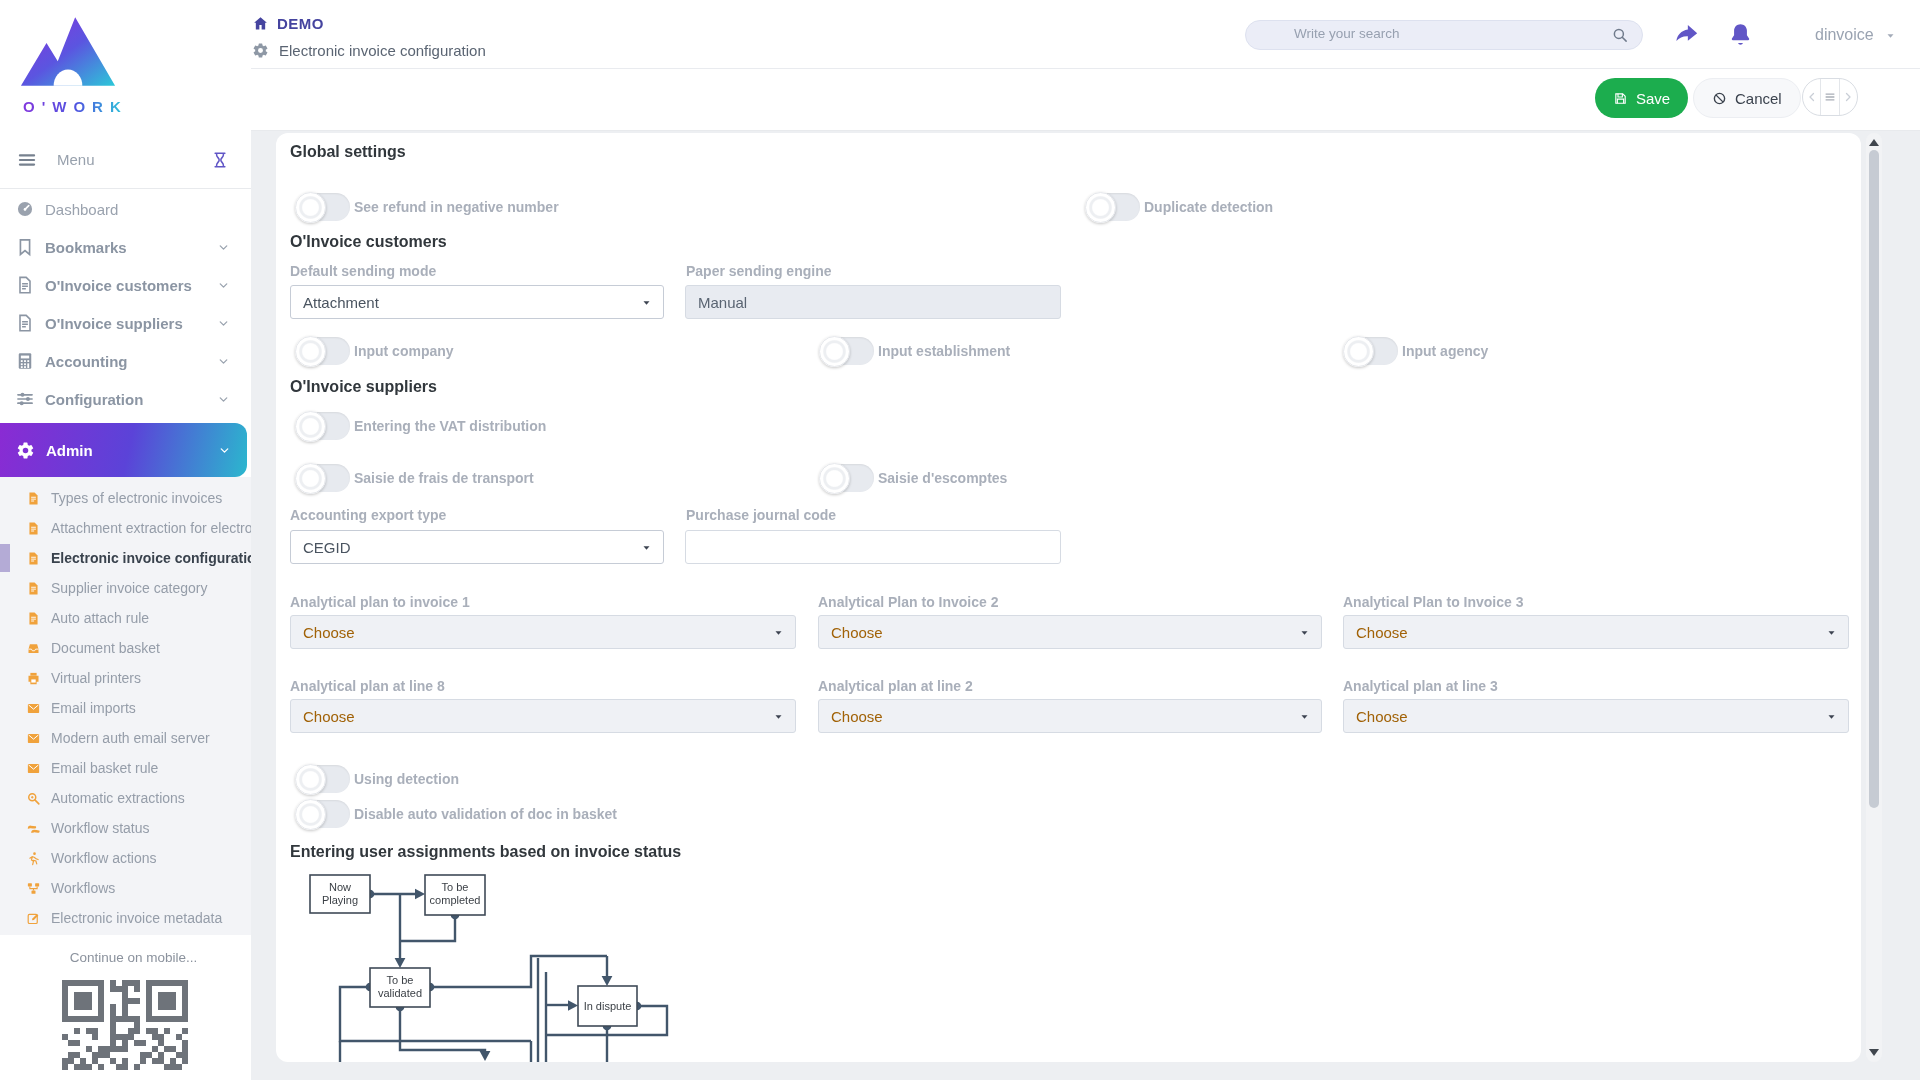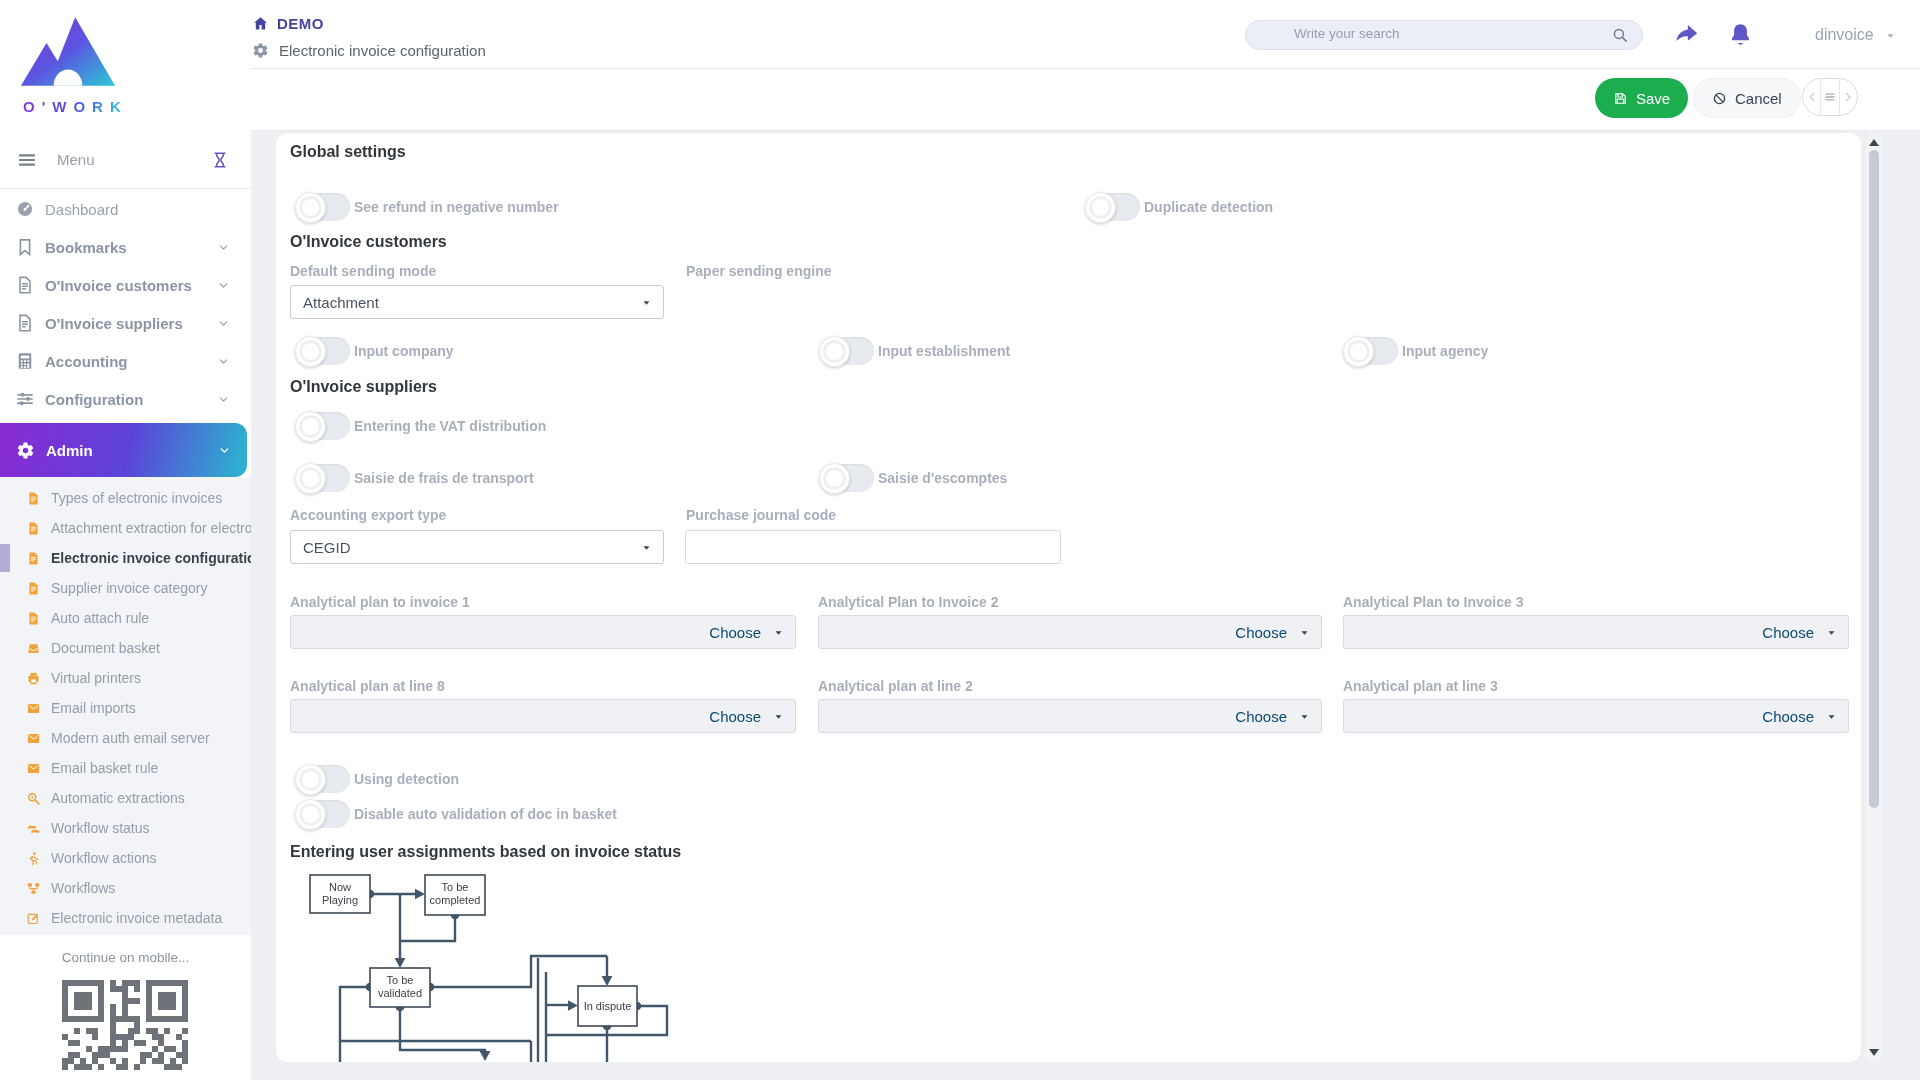--- a/index.html
+++ b/index.html
@@ -68,21 +68,21 @@
 
   .submenu { left:0; top:477px; width:251px; height:458px; background:#f3f4f7; padding-top:6px; }
   .sub-row { height:30px; display:flex; align-items:center; position:relative; cursor:pointer;
              font-size:14px; color:#959da9; white-space:nowrap; overflow:hidden; }
   .sub-row .sicon { width:15px; height:15px; margin-left:26px; flex:0 0 auto; color:var(--icon-orange,#f0a23c); }
   .sub-row .slabel { margin-left:10px; }
   .sub-row.active { font-weight:700; color:#39424d; }
   .sub-row.active::before { content:''; position:absolute; left:0; top:1px; bottom:1px; width:10px;
              background:var(--active-bar,#b4abd6); }
 
-  .mobile-hint { left:0; top:950px; width:251px; text-align:center; font-size:13.5px; color:#8b929d; }
+  .mobile-hint { left:8px; top:950px; width:251px; text-align:center; font-size:13.5px; color:#8b929d; }
   .qr-wrap { left:62px; top:980px; width:126px; height:90px; }
 
   
   .logo { left:16px; top:4px; width:110px; }
   .logo .brand-text { margin-top:2px; text-align:center; font-size:15px; font-weight:700; letter-spacing:7px;
         padding-left:7px; background:linear-gradient(90deg,#8833dd,#4f55e0 55%,#2cc8d8);
         -webkit-background-clip:text; background-clip:text; color:transparent; }
 
   
   .card { left:276px; top:133px; width:1585px; height:929px; background:#fff; border-radius:12px; overflow:hidden; }
@@ -93,21 +93,21 @@
   .toggle { width:54px; height:28px; border-radius:14px; background:#e7eaef;
             box-shadow:inset 0 1px 2px rgba(0,0,0,.07); position:relative; cursor:pointer; flex:0 0 auto; }
   .toggle::after { content:''; position:absolute; left:-1px; top:-1px; width:29px; height:29px; border-radius:50%;
             background:radial-gradient(circle at 50% 50%, #ffffff 0 38%, #edeff2 44% 52%, #ffffff 58% 100%);
             border:1px solid #e6e8ec; box-shadow:0 1px 3px rgba(0,0,0,.22); }
   .tlabel { font-size:14px; font-weight:700; color:#a9afba; white-space:nowrap; }
 
   .select { position:absolute; height:34px; border:1px solid #c6ccd6; border-radius:3px; background:#fff;
             display:flex; align-items:center; padding:0 34px 0 12px; font-size:15px; color:#4a5460; cursor:pointer; }
   .select .sel-caret { position:absolute; right:10px; top:10px; width:13px; height:13px; color:#3c4350; }
-  .select.disabled { background:#eff1f5; border-color:#d6dbe3; color:#0c4a6e;justify-content:flex-end; }
+  .select.disabled { background:#eff1f5; border-color:#d6dbe3; color:#a16207; }
   .field { position:absolute; height:34px; border:1px solid #d6dbe3; border-radius:3px; background:#fff;
            padding:0 12px; font-size:15px; color:#5a6472; font-family:inherit; outline:none; }
   .field.disabled { background:#e8ebf1; }
 
   .flow { position:absolute; left:24px; top:737px; width:380px; height:192px; }
   .flow text { font-size:11px; fill:#3a3f45; font-family:"Liberation Sans",sans-serif; }
 
   
   .vscroll { left:1866px; top:133px; width:16px; height:929px; background:#f2f3f5; border-radius:8px; }
   .sb-up, .sb-down { position:absolute; left:3px; width:0; height:0; cursor:pointer;
@@ -647,20 +647,21 @@
     <div class="flabel" style="left:14px;top:130px">Default sending mode</div>
     <div class="flabel" style="left:410px;top:130px">Paper sending engine</div>
     <div class="select" style="left:14px;top:152px;width:374px">
       <span>Attachment</span>
       <span class="sel-caret">
           <svg viewBox="0 0 24 24">
             <path d="M6.5 9.5h11L12 16z" fill="currentColor"></path>
           </svg>
         </span>
     </div>
+    <input class="field disabled" style="left: 409px; top: 152px; width: 376px;" readonly="" value="Manual">
 
     <div class="trow" style="left:20px;top:203px">
       <div class="toggle"></div>
       <div class="tlabel">Input company</div>
     </div>
     <div class="trow" style="left:544px;top:203px">
       <div class="toggle"></div>
       <div class="tlabel">Input establishment</div>
     </div>
     <div class="trow" style="left:1068px;top:203px">

